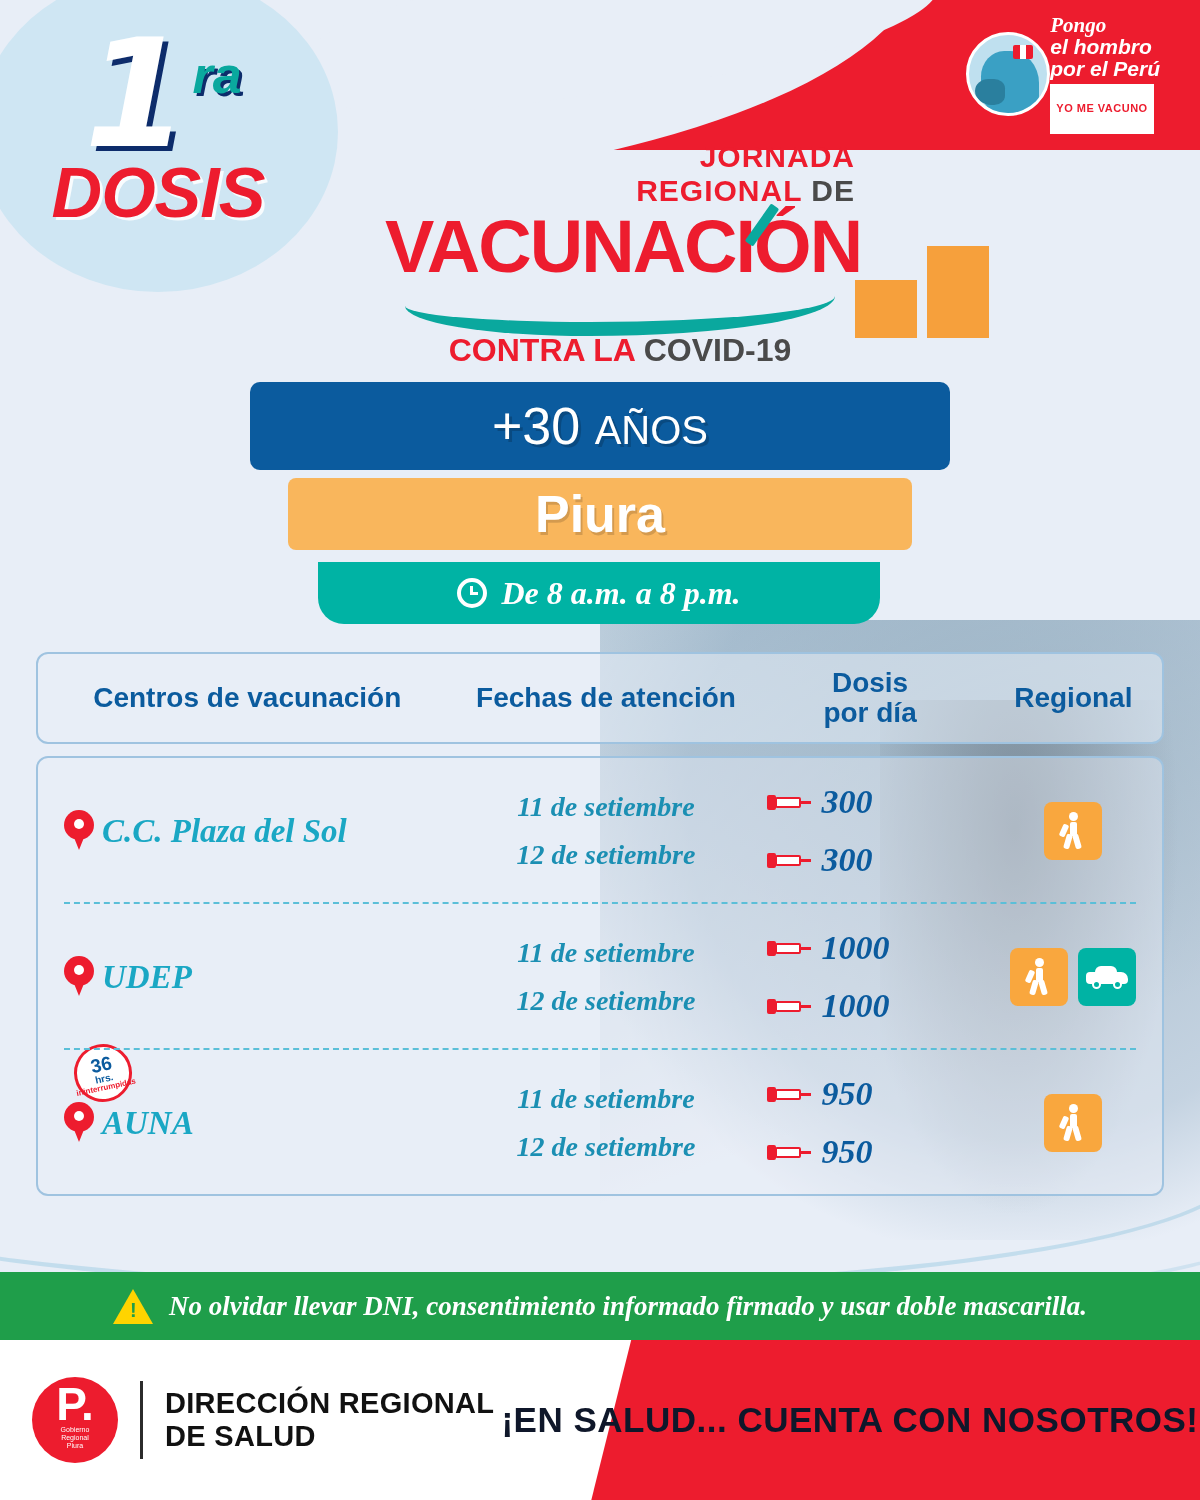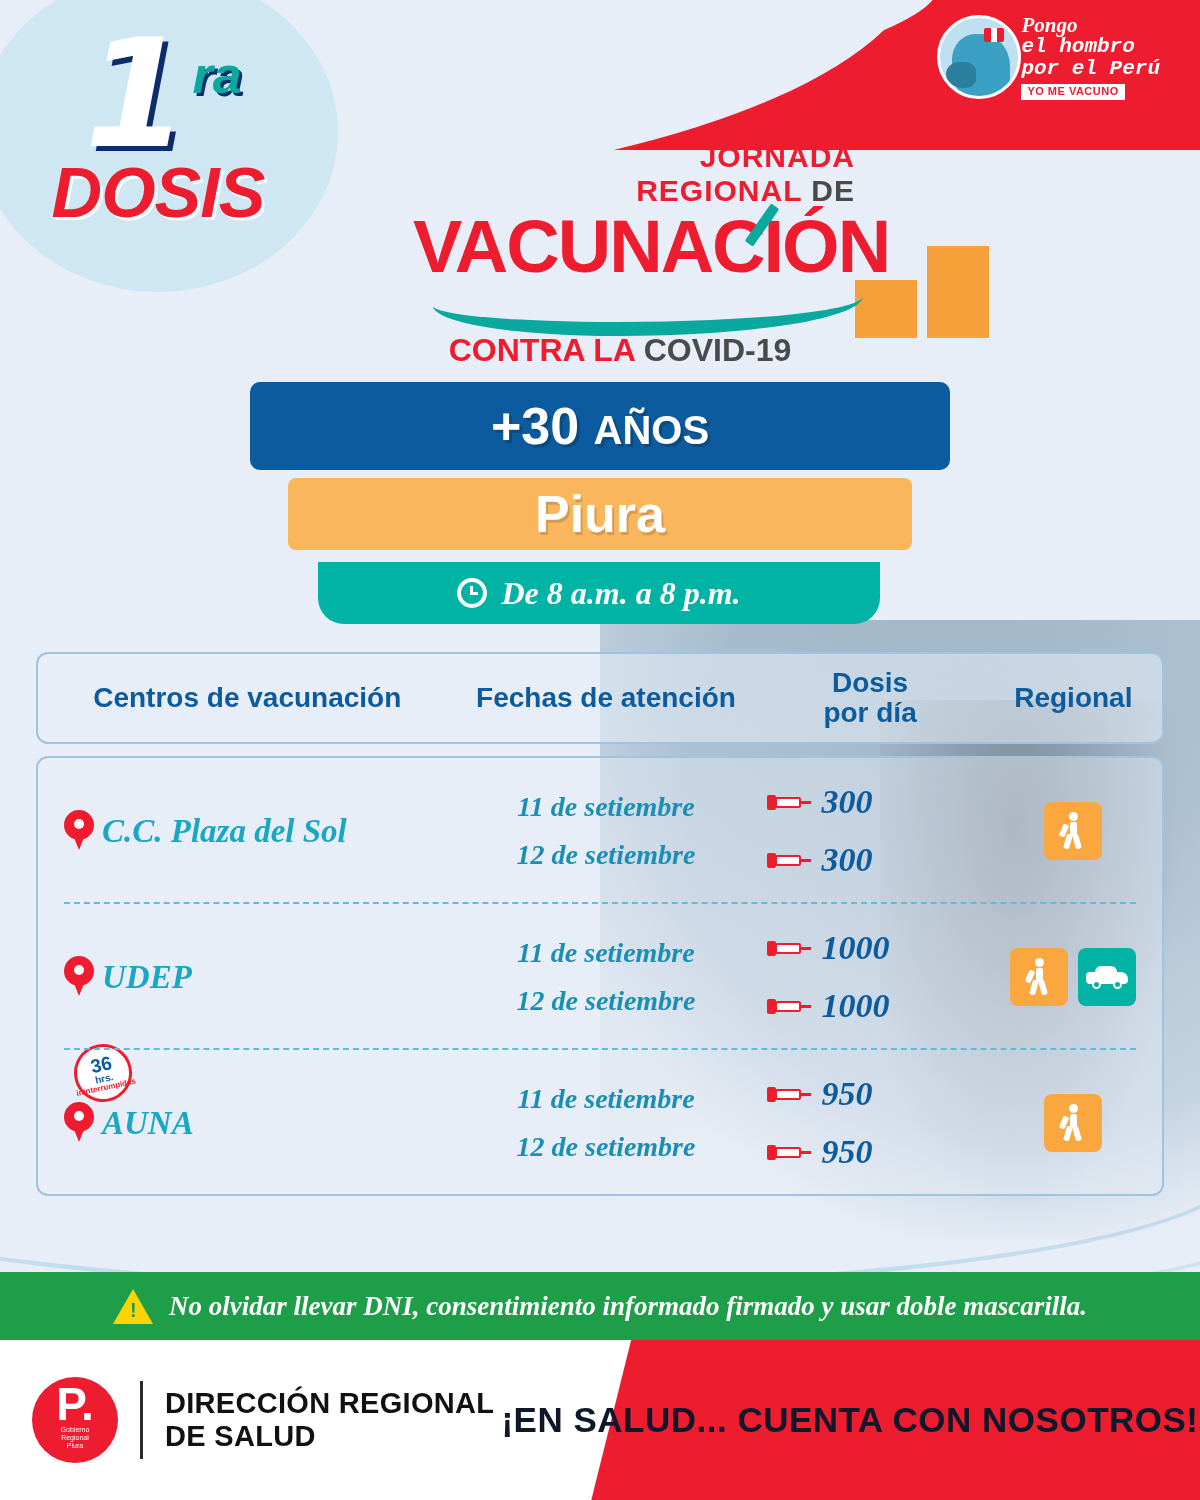--- a/index.html
+++ b/index.html
@@ -61,27 +61,27 @@
   .pongo-circle .hand {
     position: absolute; left: 6px; bottom: 8px; width: 30px; height: 26px;
     background: #2a7f9e; border-radius: 50% 40% 40% 60%;
   }
   .pongo-text { color: #fff; line-height: 1.05; }
   .pongo-text .l1 {
     font-family: "Liberation Serif", serif;
     font-style: italic; font-weight: bold; font-size: 21px;
   }
   .pongo-text .l2 {
-    font-family: Liberation Mono, monospace;
+    font-family: Liberation Sans, sans-serif;
     font-style: italic; font-weight: bold; font-size: 21px;
   }
   .pongo-text .l3 {
     margin-top: 4px; background: #fff; color: #ed1c2e;
     font-size: 11px; font-weight: bold; letter-spacing: 0.5px;
-    padding: 2px 6px; display: inline-block;
+    padding: 19px 6px; display: inline-block;
   }
 
   
   .dose-circle {
     position: absolute; left: -22px; top: -28px;
     width: 360px; height: 320px; border-radius: 50%;
     background: #cfe6f3;
     z-index: 5;
     display: flex; flex-direction: column;
     align-items: center; justify-content: center;
@@ -110,21 +110,21 @@
   
   .jornada {
     position: absolute; left: 385px; top: 140px; width: 470px;
     z-index: 4; text-align: center;
   }
   .jornada .line1 {
     font-size: 30px; font-weight: bold; color: #ed1c2e;
     letter-spacing: 1px; text-align: right;
   }
   .jornada .line1 .de { color: #4a4a4a; }
-  .jornada .line2-wrap { position: relative; height: 120px; margin-left: 28px; }
+  .jornada .line2-wrap { position: relative; height: 120px; }
   .jornada .vac {
     font-size: 74px; font-weight: bold; color: #ed1c2e;
     letter-spacing: -2px; position: relative; z-index: 3;
     text-align: left; line-height: 1.05;
   }
   .jornada .blocks {
     position: absolute; right: 0px; top: 30px; z-index: 1;
   }
   .jornada .blocks .b1 {
     position: absolute; left: 0; top: 42px; width: 62px; height: 58px; background: #f6a03c;
@@ -150,21 +150,21 @@
   .jornada .line3 .covid { color: #4a4a4a; }
 
   
   .band-age {
     position: absolute; left: 250px; top: 382px; width: 700px; height: 88px;
     background: #0b5b9e; border-radius: 10px;
     display: flex; align-items: center; justify-content: center;
     z-index: 4;
   }
   .band-age .txt {
-    color: #ffffff; font-size: 52px; font-weight: bold;
+    color: #ffffff; font-size: 52px; font-weight: normal;
     text-shadow: 3px 3px 0 rgba(0,0,0,0.18);
   }
   .band-age .txt .small { font-size: 40px; }
 
   .band-city {
     position: absolute; left: 288px; top: 478px; width: 624px; height: 72px;
     background: #f9b65c; border-radius: 8px;
     display: flex; align-items: center; justify-content: center;
     z-index: 4;
   }

